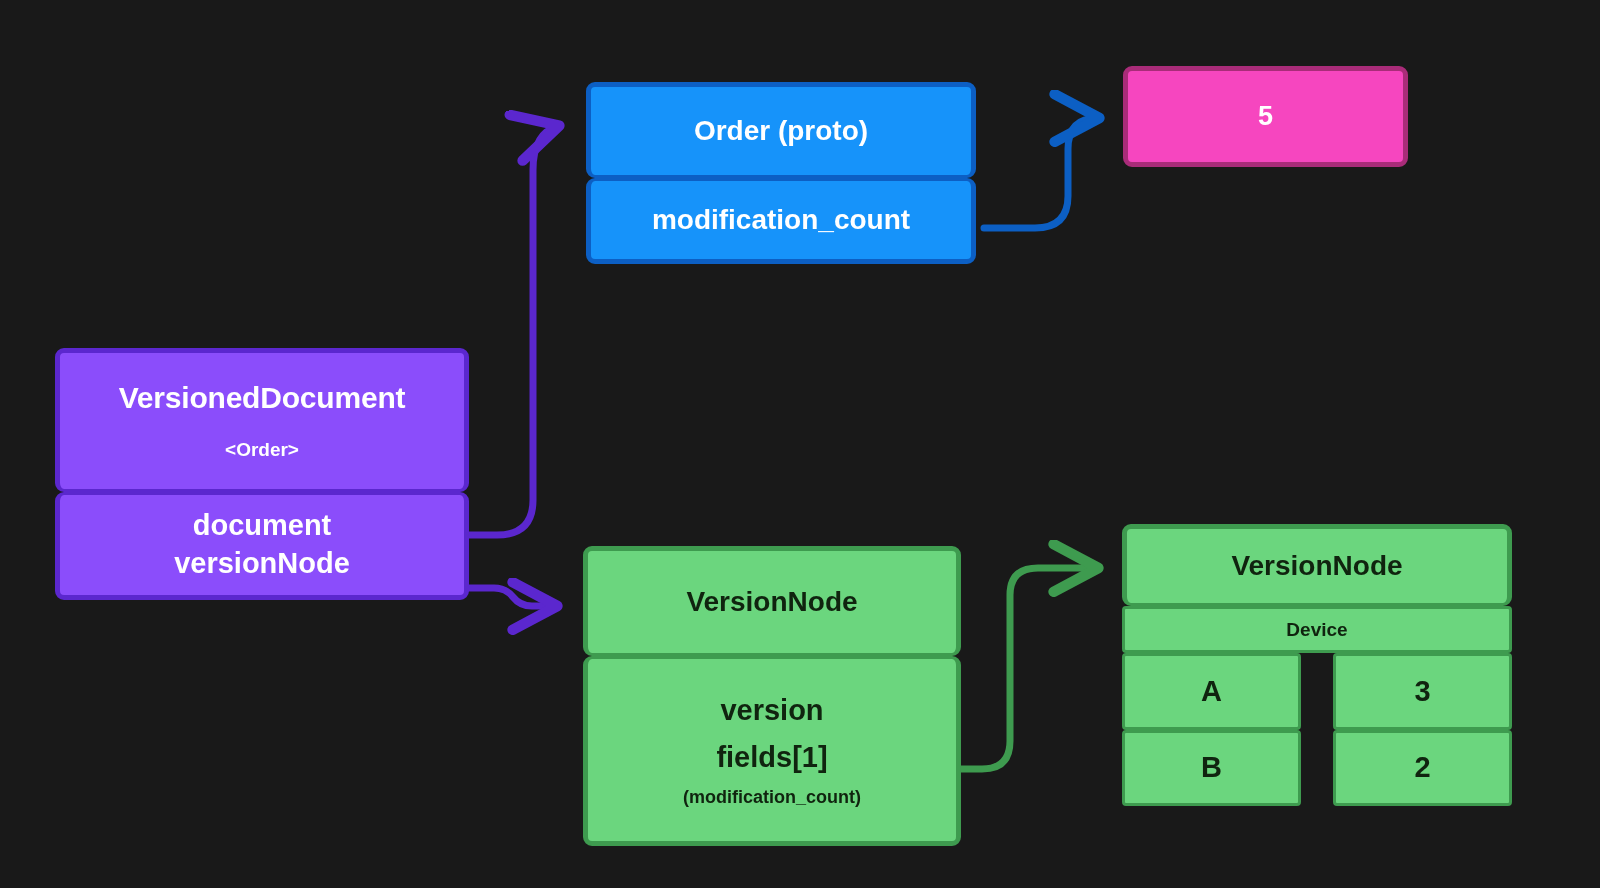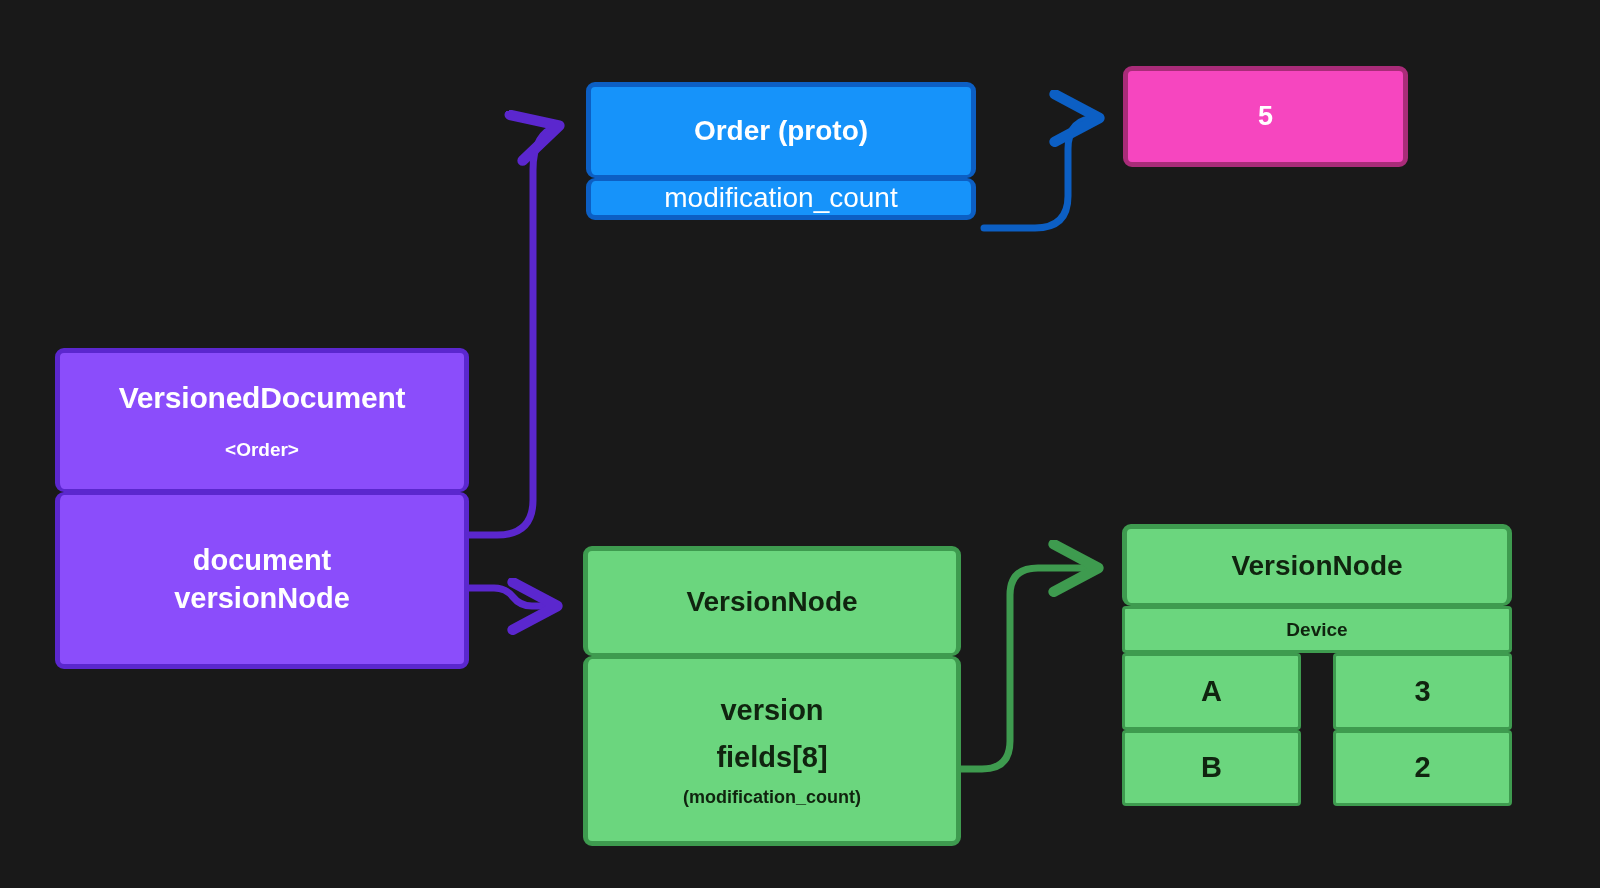--- a/index.html
+++ b/index.html
@@ -49,21 +49,21 @@
   .purple .cell {
     background: #8B4DFB;
     border-color: #5B27CE;
     border-width: 5px;
     color: #ffffff;
   }
   #node-versioned-document {
     left: 55px;
     top: 348px;
     width: 414px;
-    height: 321px;
+    height: 252px;
   }
   #vd-header {
     height: 144px;
     border-bottom-width: 3px;
   }
   #vd-header .title {
     font-size: 30px;
     font-weight: bold;
     letter-spacing: -0.2px;
     line-height: 1.1;
@@ -88,37 +88,37 @@
   .blue .cell {
     background: #1693FA;
     border-color: #0C5FC4;
     border-width: 5px;
     color: #ffffff;
   }
   #node-order {
     left: 586px;
     top: 82px;
     width: 390px;
-    height: 138px;
+    height: 182px;
   }
   #order-header {
     height: 96px;
     border-bottom-width: 3px;
   }
   #order-header .title {
     font-size: 28px;
     font-weight: bold;
   }
   #order-fields {
     flex: 1;
     border-top-width: 3px;
   }
   #order-fields .field {
     font-size: 28px;
-    font-weight: normal;
+    font-weight: bold;
   }
 
   
   .pink .cell {
     background: #F646BF;
     border-color: #A92C79;
     border-width: 5px;
     color: #ffffff;
   }
   #node-five {
@@ -285,21 +285,21 @@
     </div>
   </div>
 
   <div id="node-version-node-left" class="node green">
     <div id="vnl-header" class="cell">
       <div class="title">VersionNode</div>
     </div>
     <div id="vnl-fields" class="cell">
       <div class="field">version</div>
       <div>
-        <div class="field">fields[8]</div>
+        <div class="field">fields[1]</div>
         <div class="field-note">(modification_count)</div>
       </div>
     </div>
   </div>
 
   <div id="node-version-node-right" class="node green">
     <div id="vnr-header" class="cell">
       <div class="title">VersionNode</div>
     </div>
     <div id="vnr-table">

